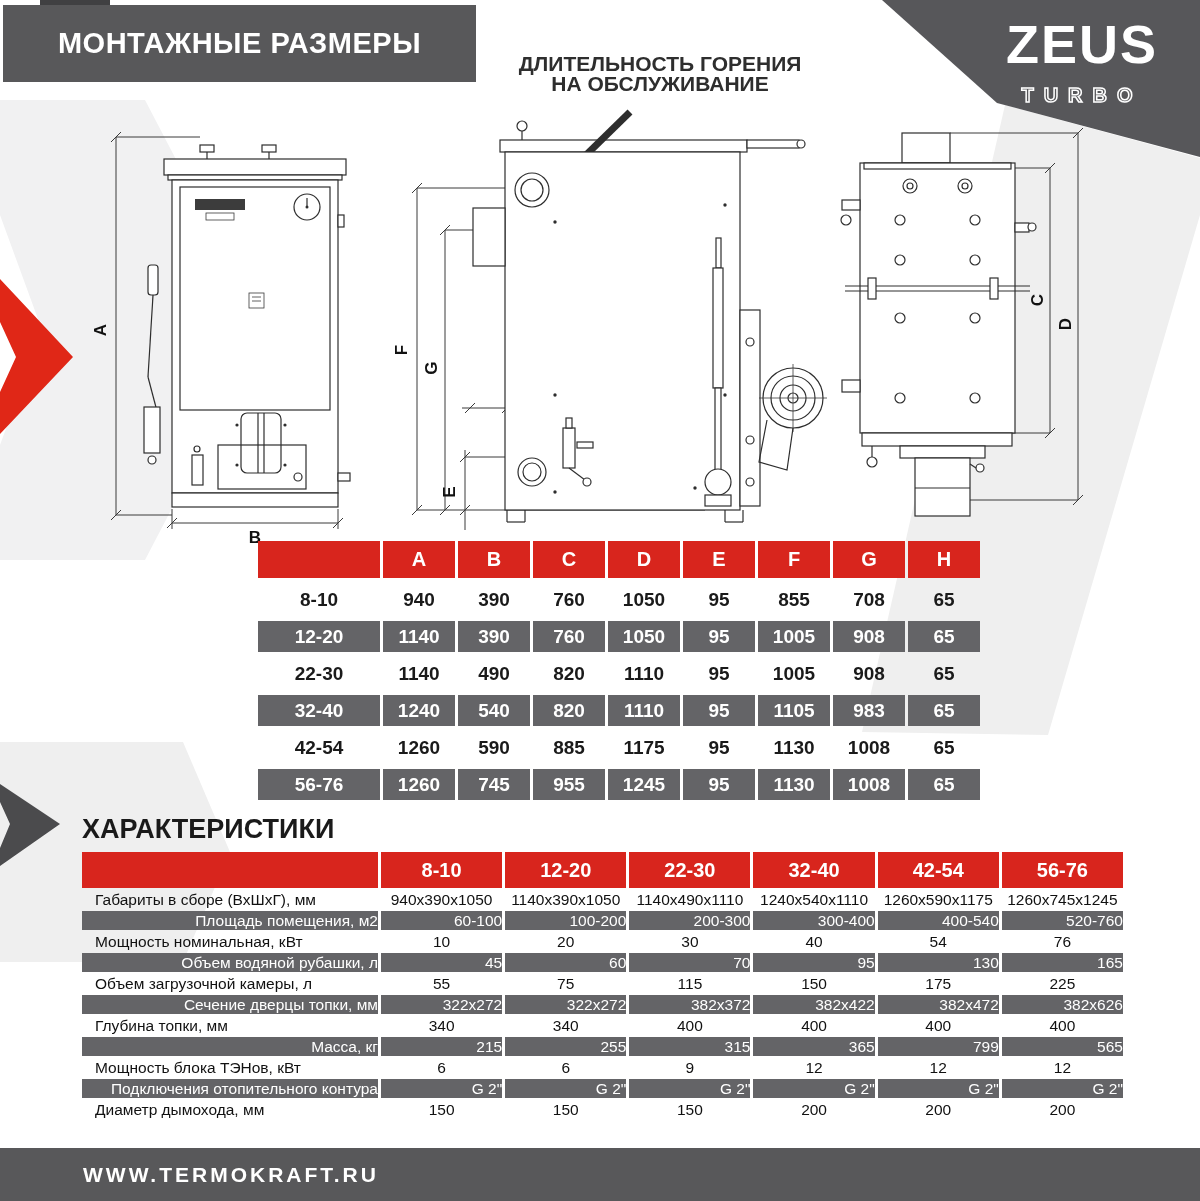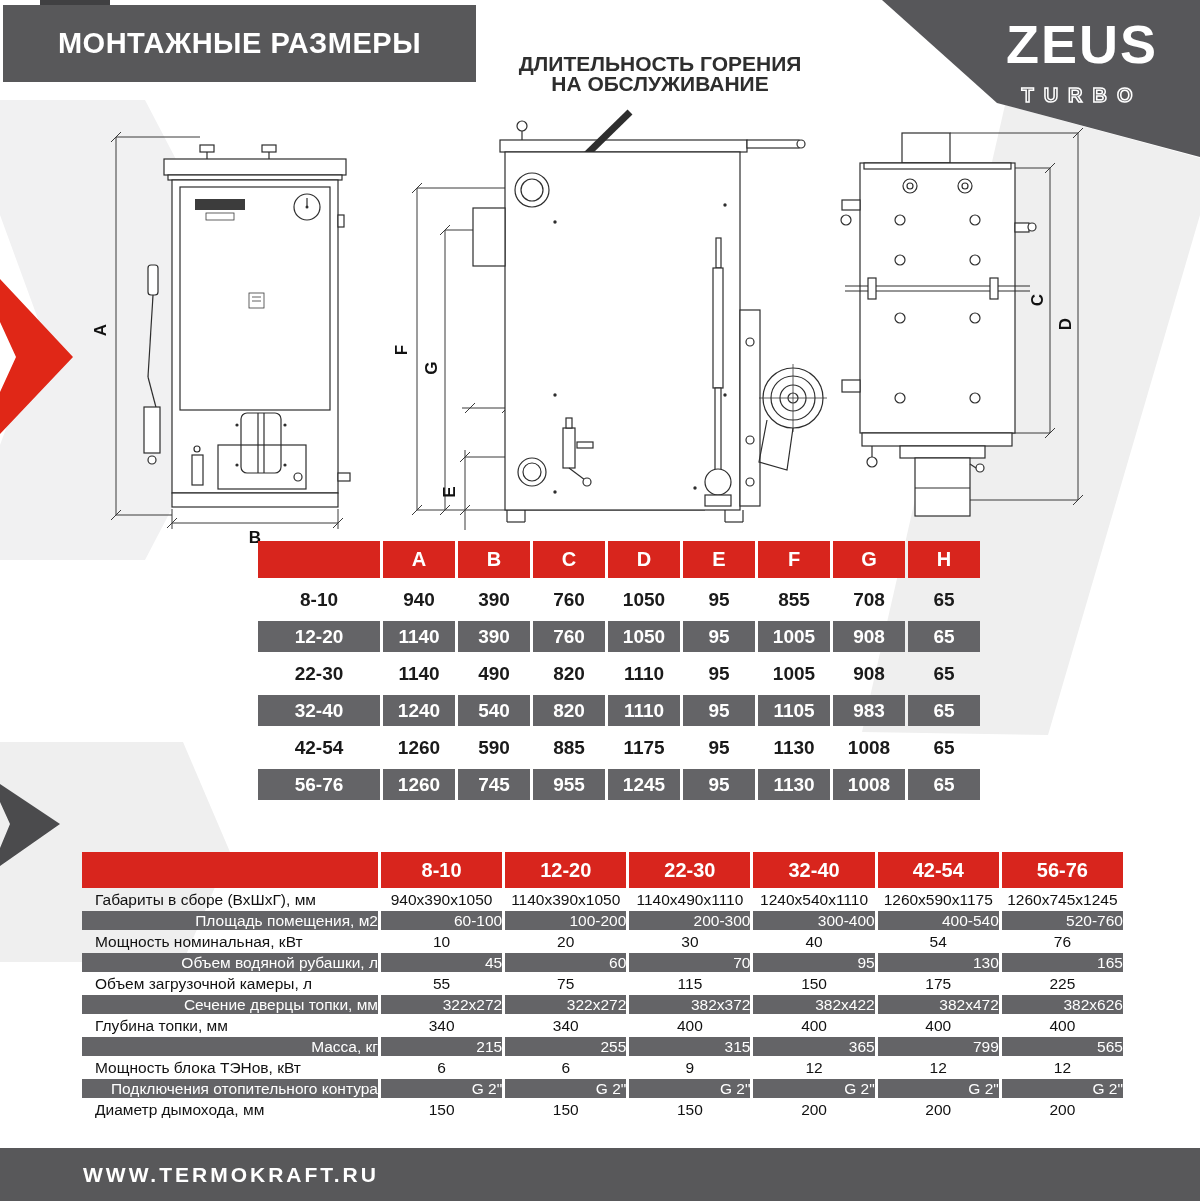--- a/index.html
+++ b/index.html
@@ -341,20 +341,21 @@
       <div class="cell dark">1260</div>
       <div class="cell dark">745</div>
       <div class="cell dark">955</div>
       <div class="cell dark">1245</div>
       <div class="cell dark">95</div>
       <div class="cell dark">1130</div>
       <div class="cell dark">1008</div>
       <div class="cell dark">65</div>
     </div>
 
+  <div class="abs char-title">ХАРАКТЕРИСТИКИ</div>
   <div class="abs specs" id="specs-table">
       <div class="hd"></div>
       <div class="hd">8-10</div>
       <div class="hd">12-20</div>
       <div class="hd">22-30</div>
       <div class="hd">32-40</div>
       <div class="hd">42-54</div>
       <div class="hd">56-76</div>
       <div class="cell lbl">Габариты в сборе (ВхШхГ), мм</div>
       <div class="cell">940x390x1050</div>

